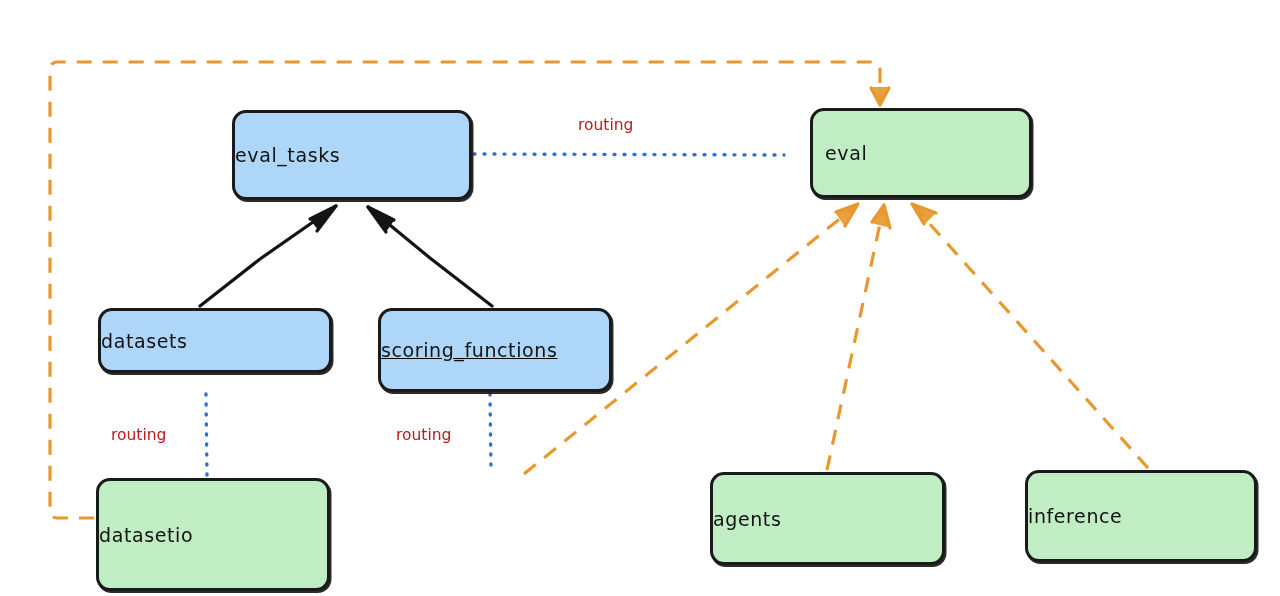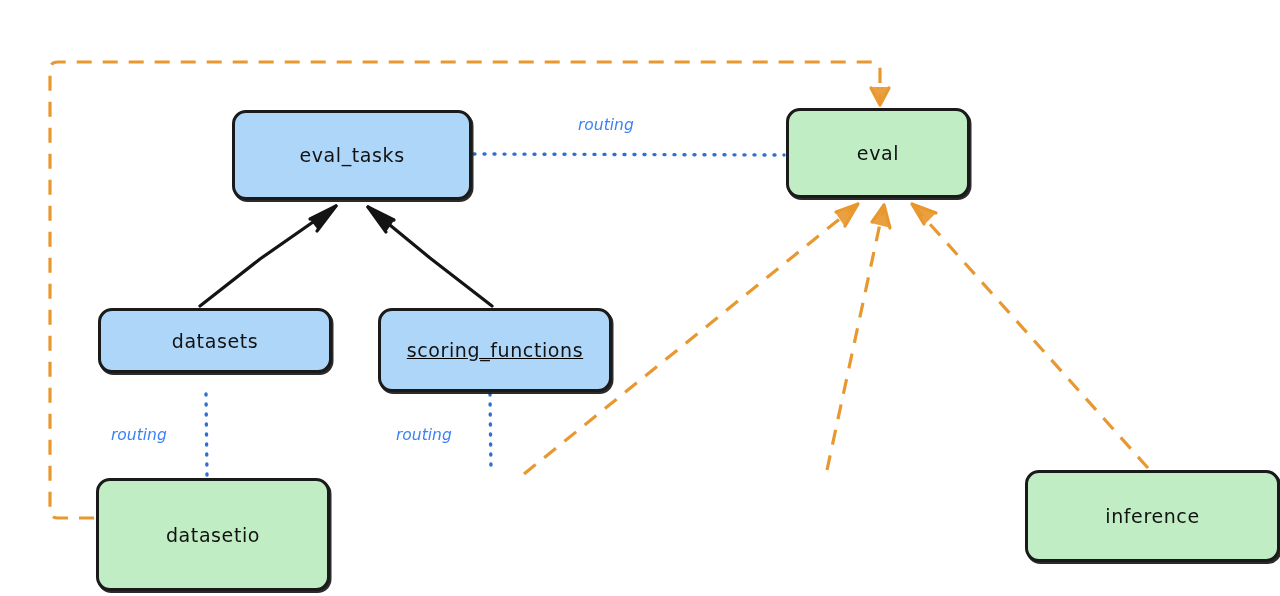--- a/index.html
+++ b/index.html
@@ -26,41 +26,39 @@
     height: 596px;
     pointer-events: none;
   }
   .node {
     position: absolute;
     box-sizing: border-box;
     border: 3px solid #1a1a1a;
     border-radius: 14px;
     display: flex;
     align-items: center;
-    justify-content: center;
     box-shadow: 1.5px 2px 0 0 rgba(20,20,20,0.9);
   }
   .node.blue  { background: #AED6F8; }
   .node.green { background: #C0EDC4; }
   .node-label {
     font-family: "DejaVu Sans", sans-serif;
     font-size: 19px;
     color: #121212;
     letter-spacing: 0.6px;
     white-space: nowrap;
     user-select: none;
   }
   .edge-label {
     position: absolute;
     font-family: "DejaVu Sans", sans-serif;
     font-size: 15.5px;
-    color: #3b82f6;
+    color: #b91c1c;
     white-space: nowrap;
     user-select: none;
-    font-style: italic;
   }
 </style>
 </head>
 <body>
 
 <div id="canvas">
 
   <svg id="edges" viewBox="0 0 1280 596" width="1280" height="596" xmlns="http://www.w3.org/2000/svg">
 
     <g>
@@ -109,39 +107,42 @@
       <path d="M 1148 468 L 912 204" fill="none" stroke="#E8982F" stroke-width="3.2" stroke-linecap="butt" stroke-dasharray="15 11"></path>
       <path d="M 912 204 L 924 224 M 912 204 L 936 213" fill="none" stroke="#E8982F" stroke-width="3.2" stroke-linecap="round"></path>
       <path d="M 911 203 L 924 225 L 937 212 Z" fill="#E8982F" opacity="0.92"></path>
     </g>
   </svg>
 
   <div class="node blue" style="left:232px; top:110px; width:240px; height:90px;">
     <span class="node-label">eval_tasks</span>
   </div>
 
-  <div class="node green" style="left:786px; top:108px; width:184px; height:90px;">
+  <div class="node green" style="left:810px; top:108px; width:222px; height:90px;padding-left:12px;">
     <span class="node-label">eval</span>
   </div>
 
   <div class="node blue" style="left:98px; top:308px; width:234px; height:65px;">
     <span class="node-label">datasets</span>
   </div>
 
   <div class="node blue" style="left:378px; top:308px; width:234px; height:84px;text-decoration:underline;">
     <span class="node-label">scoring_functions</span>
   </div>
 
   <div class="node green" style="left:96px; top:478px; width:234px; height:113px;">
     <span class="node-label">datasetio</span>
   </div>
 
 
+  <div class="node green" style="left:710px; top:472px; width:235px; height:93px;">
+    <span class="node-label">agents</span>
+  </div>
 
-  <div class="node green" style="left:1025px; top:470px; width:255px; height:92px;">
+  <div class="node green" style="left:1025px; top:470px; width:232px; height:92px;">
     <span class="node-label">inference</span>
   </div>
 
   <span class="edge-label" style="left:578px; top:116px;">routing</span>
 
   <span class="edge-label" style="left:111px; top:426px;">routing</span>
 
   <span class="edge-label" style="left:396px; top:426px;">routing</span>
 
 </div>

